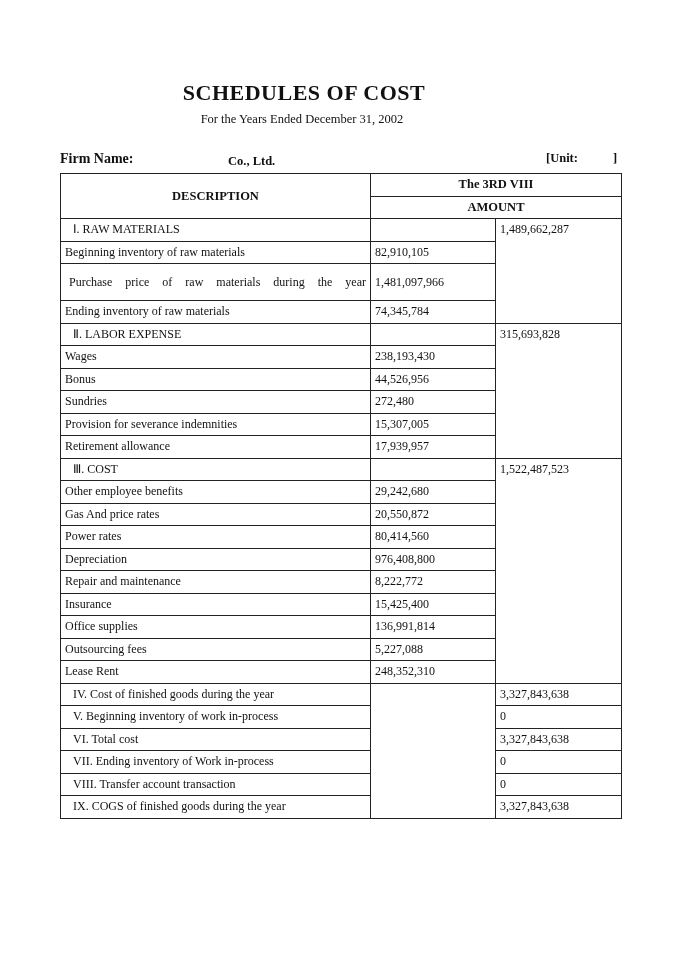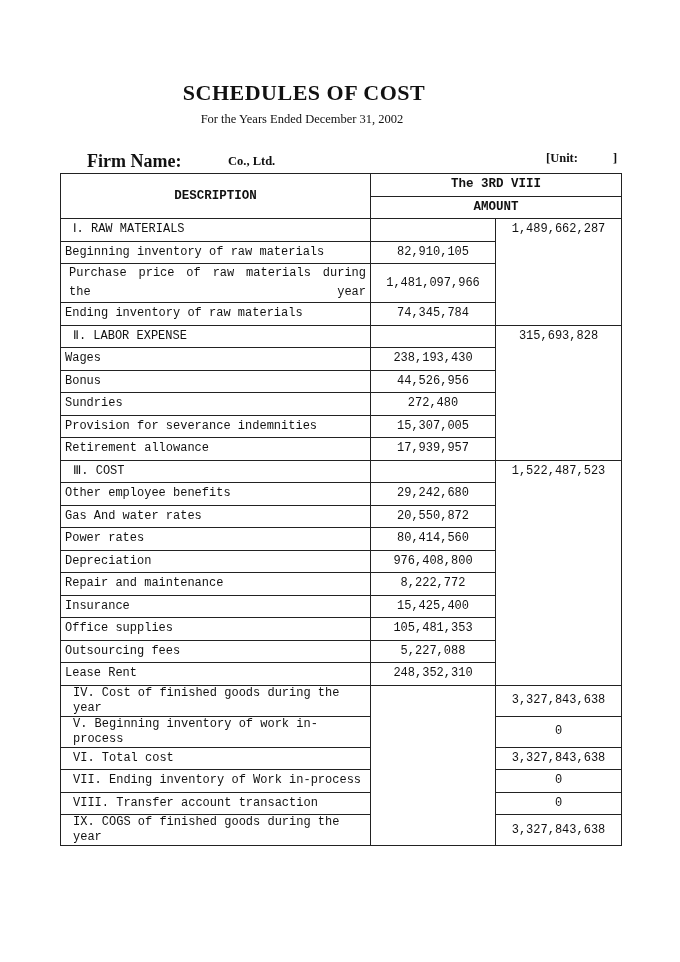--- a/index.html
+++ b/index.html
@@ -1,27 +1,27 @@
 <!DOCTYPE html>
 <html><head>
 <meta charset="utf-8">
 <style>
   html, body { margin:0; padding:0; background:#ffffff; }
   body { width:680px; height:962px; position:relative; font-family:"DejaVu Serif", "Liberation Serif", serif; color:#111; }
   .title { position:absolute; top:80px; left:0; width:608px; text-align:center; font-family:"Liberation Serif", serif; font-weight:bold; font-size:22px; letter-spacing:0.5px; }
   .subtitle { position:absolute; top:112px; left:0; width:604px; text-align:center; font-family:"Liberation Serif", serif; font-size:12.5px; }
-  .firm-label { position:absolute; top:151px; left:60px; font-family:"Liberation Serif", serif; font-weight:bold; font-size:18px;margin-left:27px; }
+  .firm-label { position:absolute; top:151px; left:60px; font-family:"Liberation Serif", serif; font-weight:bold; font-size:14px; }
   .firm-name { position:absolute; top:154px; left:228px; font-family:"Liberation Serif", serif; font-weight:bold; font-size:12.5px; }
   .unit { position:absolute; top:151px; left:546px; font-family:"Liberation Serif", serif; font-weight:bold; font-size:12.5px; }
   .unit-bracket { position:absolute; top:151px; left:613px; font-family:"Liberation Serif", serif; font-weight:bold; font-size:12.5px; }
-  table { position:absolute; top:173px; left:60px; width:561px; border-collapse:collapse; font-family:Liberation Mono, monospace; font-size:12px; table-layout:fixed; }
+  table { position:absolute; top:173px; left:60px; width:561px; border-collapse:collapse; font-family:Liberation Serif, serif; font-size:12px; table-layout:fixed; }
   td, th { border:1px solid #222; padding:0 4px; height:21.5px; line-height:15px; vertical-align:middle; }
   th { font-weight:bold; font-size:12.5px; }
   col.c1 { width:310px; } col.c2 { width:125px; } col.c3 { width:126px; }
-  .num { text-align:center; padding-right:4px; }
+  .num { text-align:left; padding-right:4px; }
   .sub { }
   .sub-tall { padding-left:8px; text-align:justify; text-align-last:justify; line-height:19px; }
   .sec { padding-left:12px; }
   .nobottom { border-bottom:none; }
 </style>
 </head>
 <body>
 
 <div class="title">SCHEDULES OF COST</div>
 <div class="subtitle">For the Years Ended December 31, 2002</div>
@@ -91,42 +91,42 @@
       <tr>
         <td class="sec">Ⅲ. COST</td>
         <td class="nobottom"></td>
         <td class="num" rowspan="10" style="vertical-align:top;padding-top:3px;">1,522,487,523</td>
       </tr>
       <tr>
         <td class="sub">Other employee benefits</td>
         <td class="num">29,242,680</td>
       </tr>
       <tr>
-        <td class="sub">Gas And water rates</td>
+        <td class="sub">Gas And price rates</td>
         <td class="num">20,550,872</td>
       </tr>
       <tr>
         <td class="sub">Power rates</td>
         <td class="num">80,414,560</td>
       </tr>
       <tr>
         <td class="sub">Depreciation</td>
         <td class="num">976,408,800</td>
       </tr>
       <tr>
         <td class="sub">Repair and maintenance</td>
         <td class="num">8,222,772</td>
       </tr>
       <tr>
         <td class="sub">Insurance</td>
         <td class="num">15,425,400</td>
       </tr>
       <tr>
         <td class="sub">Office supplies</td>
-        <td class="num">105,481,353</td>
+        <td class="num">136,991,814</td>
       </tr>
       <tr>
         <td class="sub">Outsourcing fees</td>
         <td class="num">5,227,088</td>
       </tr>
       <tr>
         <td class="sub">Lease Rent</td>
         <td class="num">248,352,310</td>
       </tr>
       <tr>

